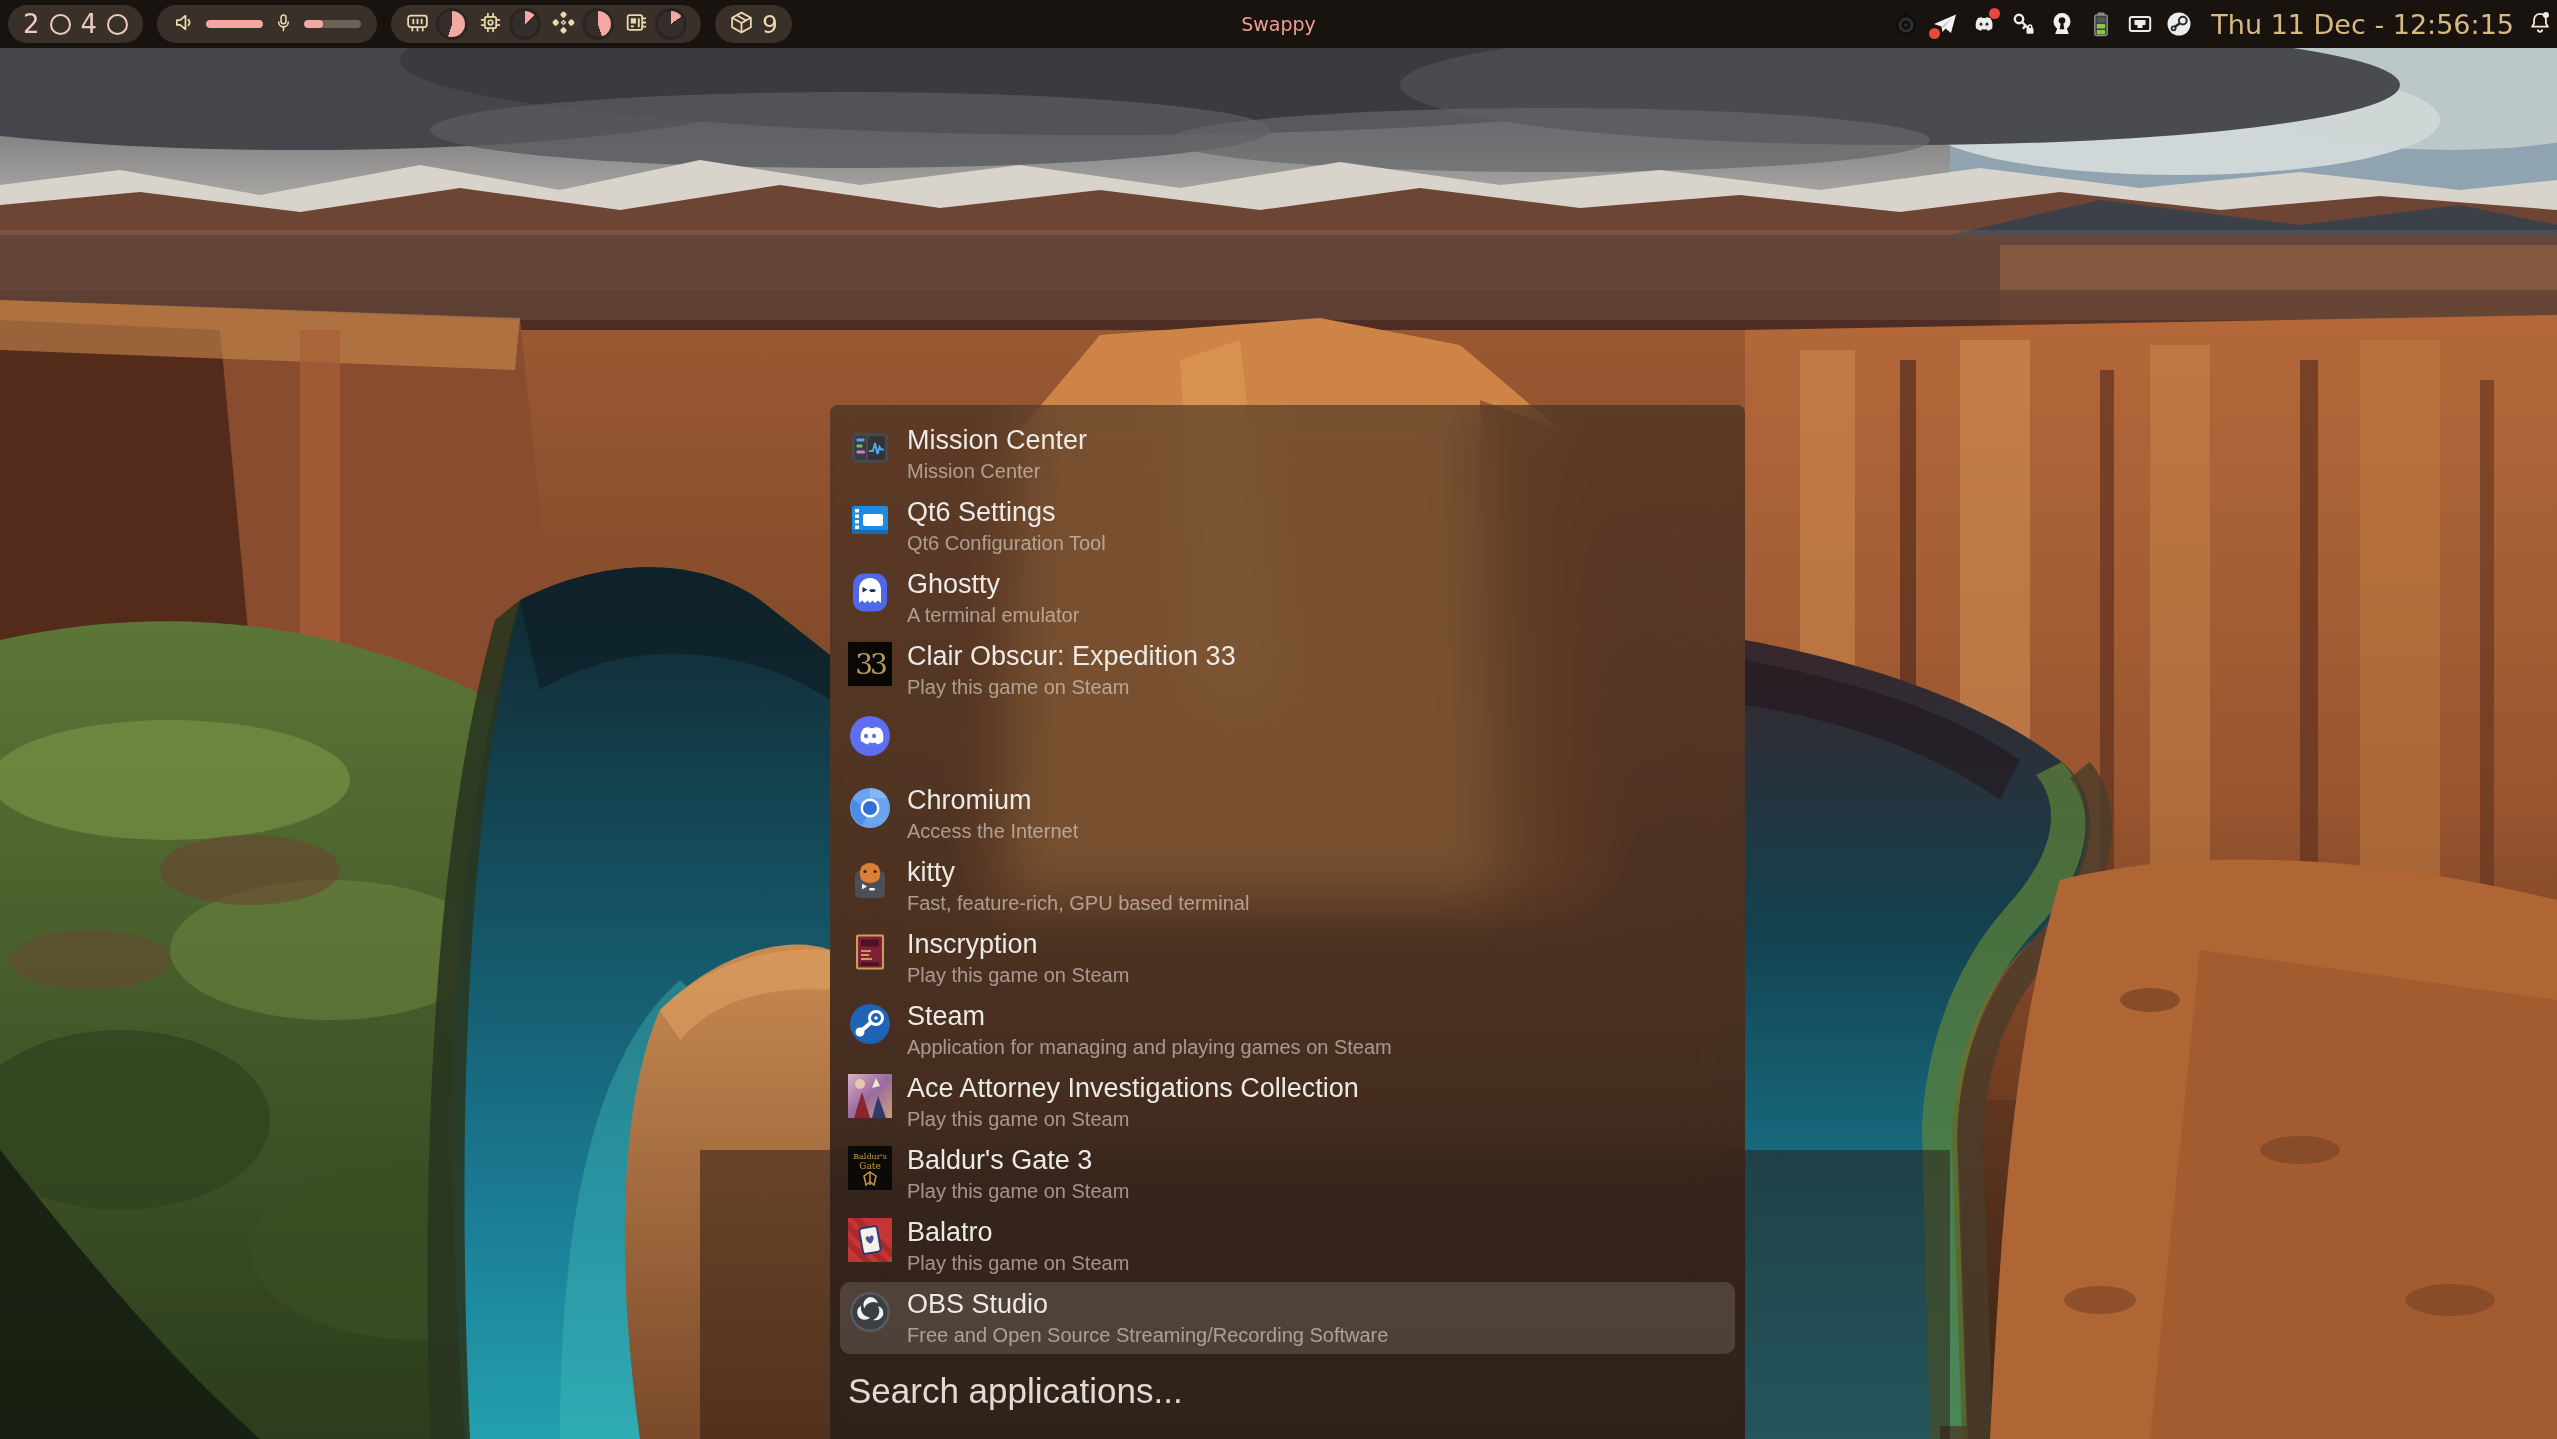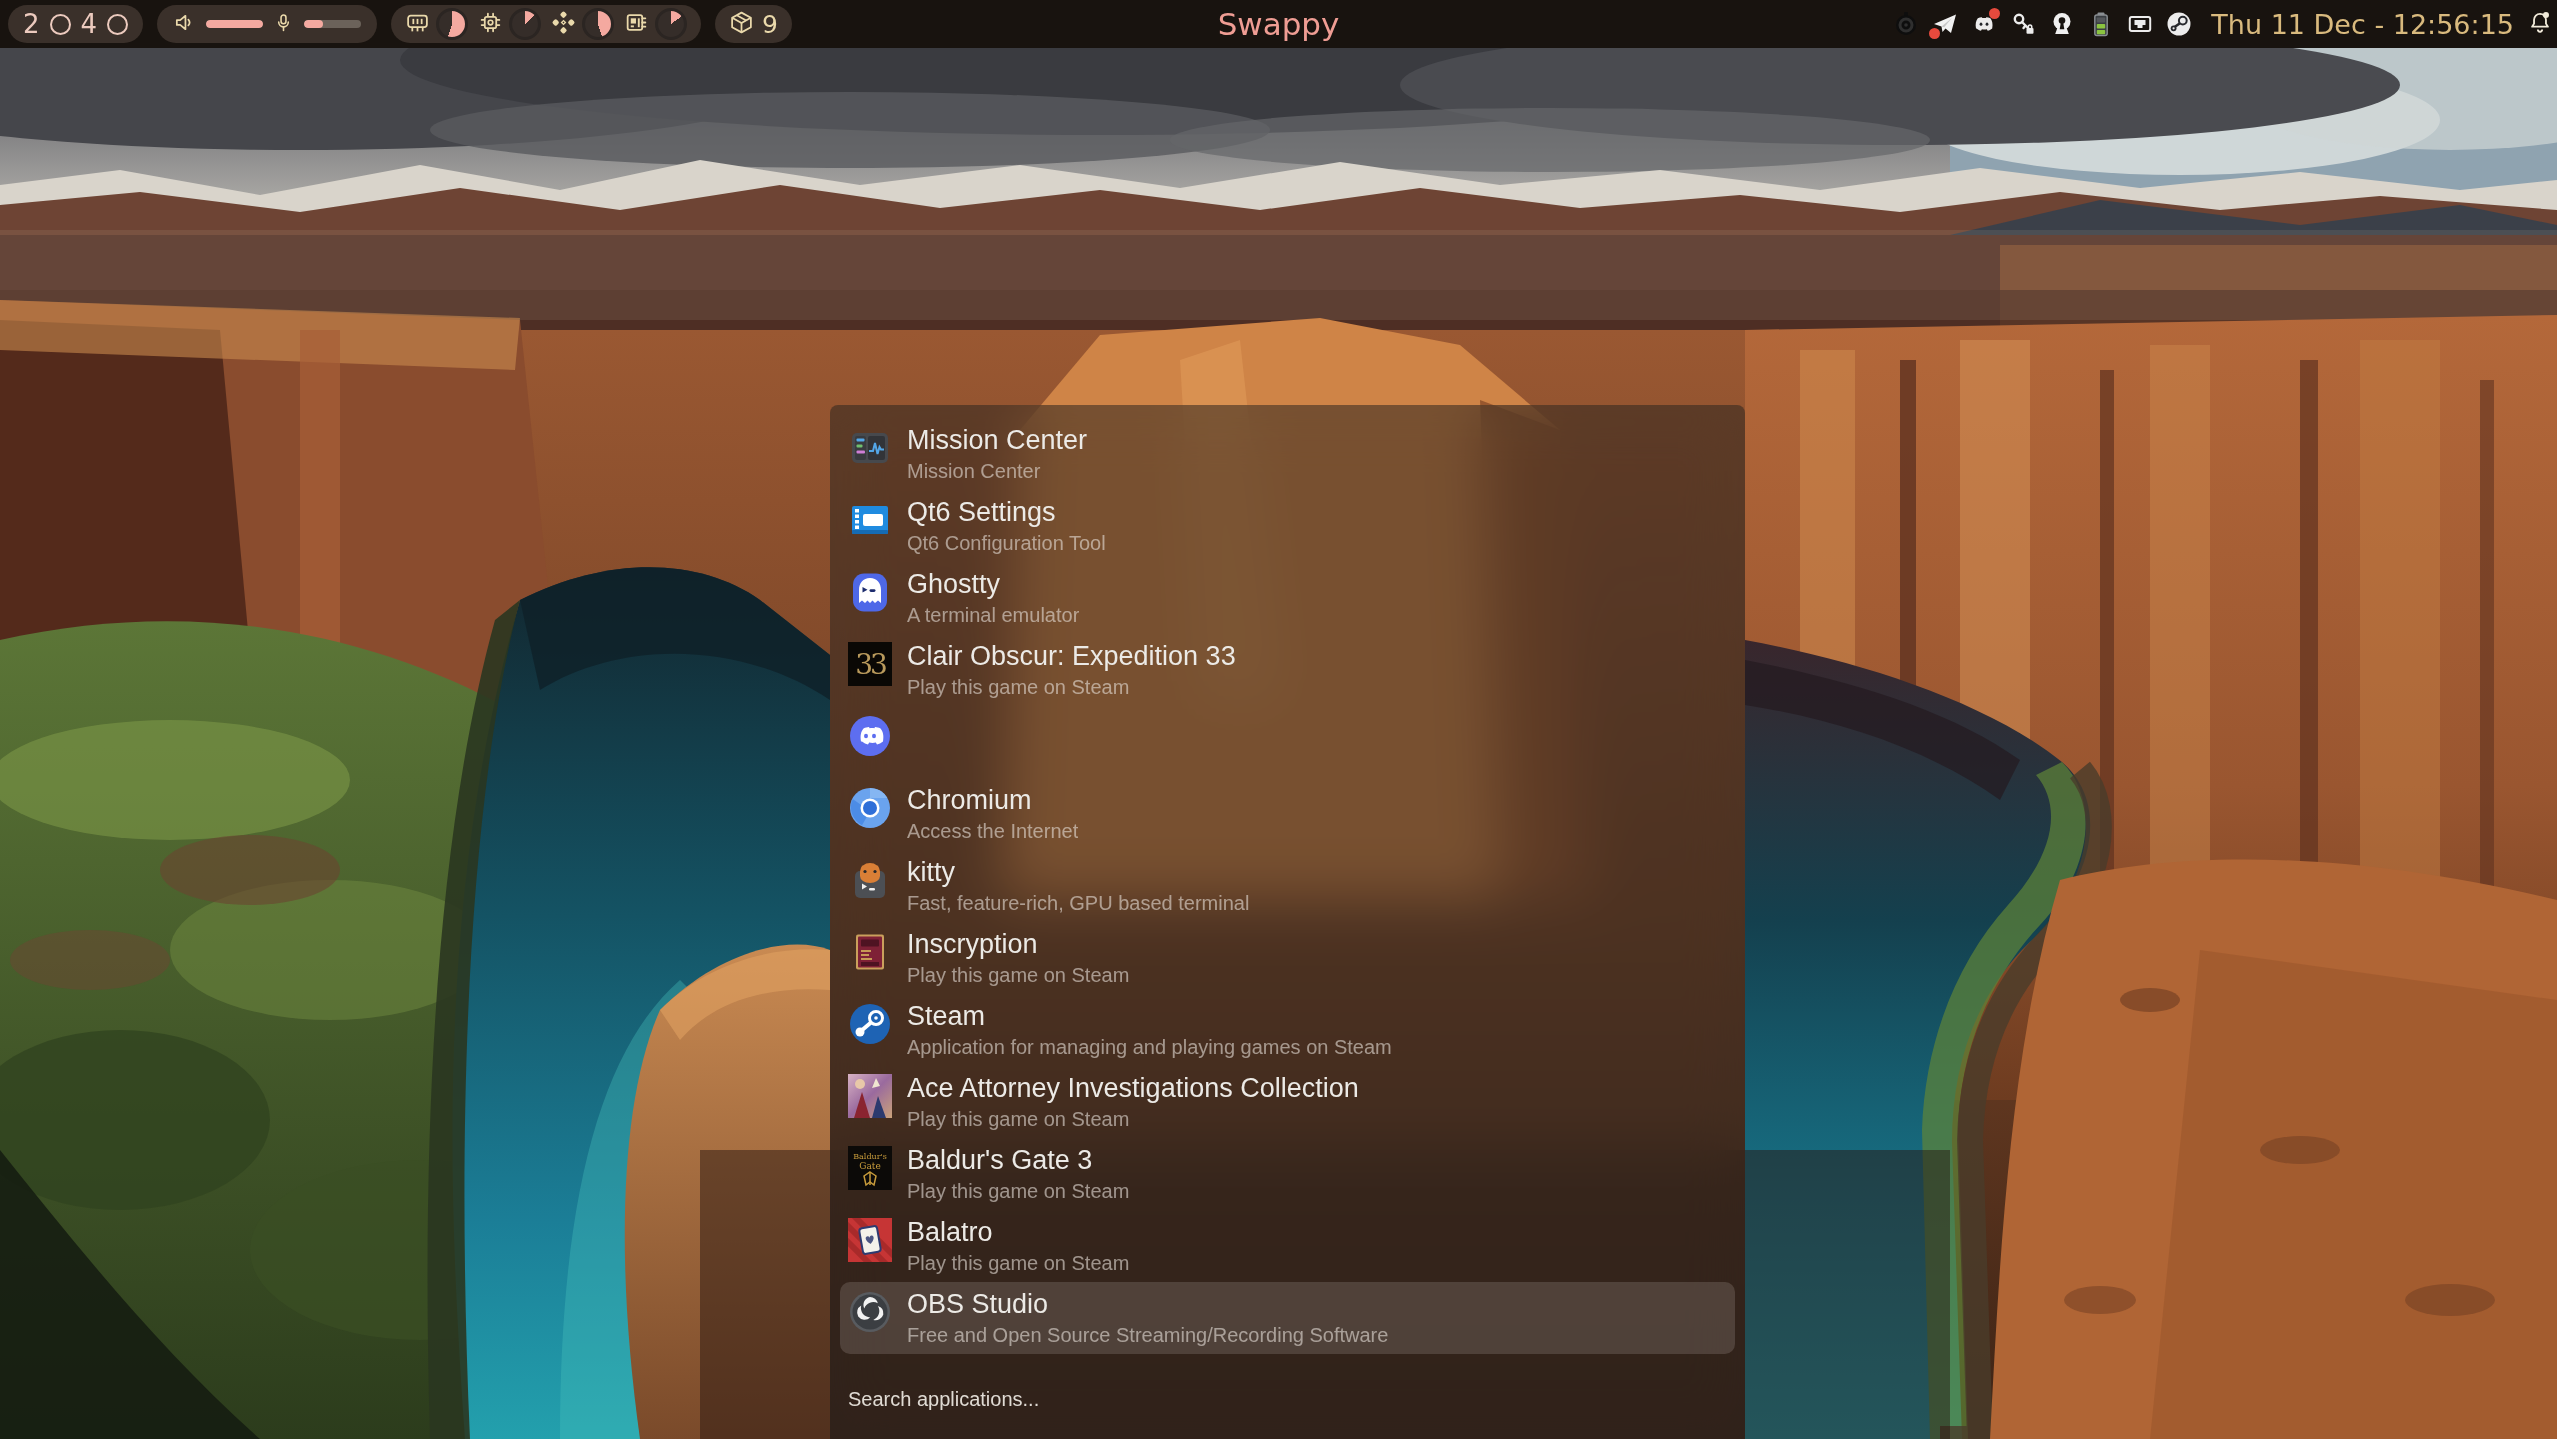--- a/index.html
+++ b/index.html
@@ -18,21 +18,21 @@
   .ws-num{font-size:26px;color:#eccabe;line-height:1;}
   .ws-dot{width:17px;height:17px;border:2.5px solid #eccabe;border-radius:50%;}
   .audio-pill{padding:0 16px;gap:10px;}
   .slider{width:57px;height:8px;border-radius:4px;background:#6b625a;overflow:hidden;}
   .slider-fill{height:100%;border-radius:4px;background:#f4a9a0;}
   .mon-pill{padding:0 14px;gap:10px;}
   .mon-item{display:flex;align-items:center;gap:6px;}
   .gauge{width:26px;height:26px;border-radius:50%;border:3px solid #2b2522;}
   .upd-pill{padding:0 14px;gap:8px;}
   .upd-count{font-size:25px;color:#ead9ab;line-height:1;}
-  .bar-title{position:absolute;left:0;right:0;text-align:center;font-size:31px;
+  .bar-title{position:absolute;left:0;right:0;text-align:center;font-size:19px;
              color:#ef9d94;pointer-events:none;}
   .bar-right{margin-left:auto;display:flex;align-items:center;gap:13px;
              padding-right:4px;}
   .tray-icon{position:relative;width:26px;height:26px;}
   .badge{position:absolute;width:11px;height:11px;border-radius:50%;background:#e64a3d;}
   .badge.bl{left:-3px;bottom:-2px;} .badge.tr{right:-3px;top:-3px;}
   .clock{font-size:27px;color:#d9ba7e;margin-left:6px;white-space:nowrap;}
 
   
   #launcher{position:absolute;left:830px;top:405px;width:915px;height:1034px;z-index:5;
@@ -43,21 +43,21 @@
   .app-row{height:72px;margin:0 10px;padding:0 8px;display:flex;align-items:center;
            gap:15px;border-radius:10px;}
   .app-row.selected{background:rgba(235,225,215,0.16);}
   .app-icon{width:44px;height:56px;flex:0 0 44px;}
   .app-icon svg{width:44px;height:44px;display:block;}
   .app-text{min-width:0;}
   .app-title{font-size:27px;color:#eceae6;line-height:1.2;white-space:nowrap;
              overflow:hidden;}
   .app-desc{font-size:20px;color:rgba(230,224,216,0.6);line-height:1.25;
             white-space:nowrap;overflow:hidden;margin-top:2px;}
-  #search{position:absolute;left:18px;bottom:28px;font-size:20px;color:#e0dbd4;}
+  #search{position:absolute;left:18px;bottom:28px;font-size:35px;color:#e0dbd4;}
 </style>
 </head>
 <body>
 
 <div id="screen">
 
   <svg id="wallpaper" viewBox="0 0 2557 1439" preserveAspectRatio="none">
     <defs>
       <linearGradient id="sky" x1="0" y1="0" x2="0" y2="1">
         <stop offset="0" stop-color="#3c3e44"></stop>

